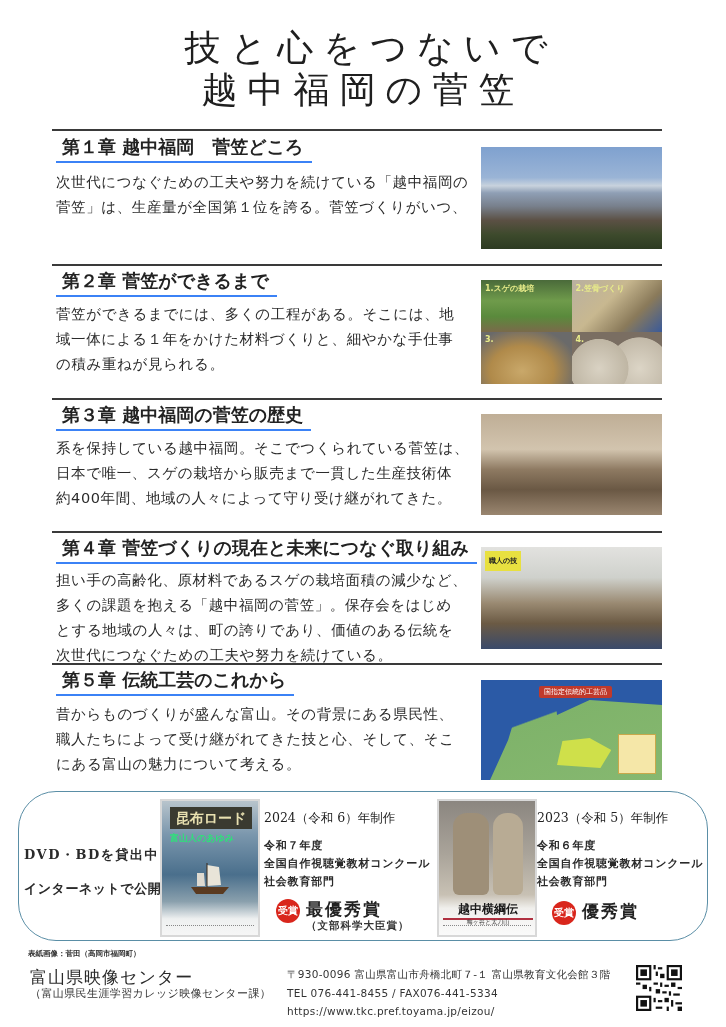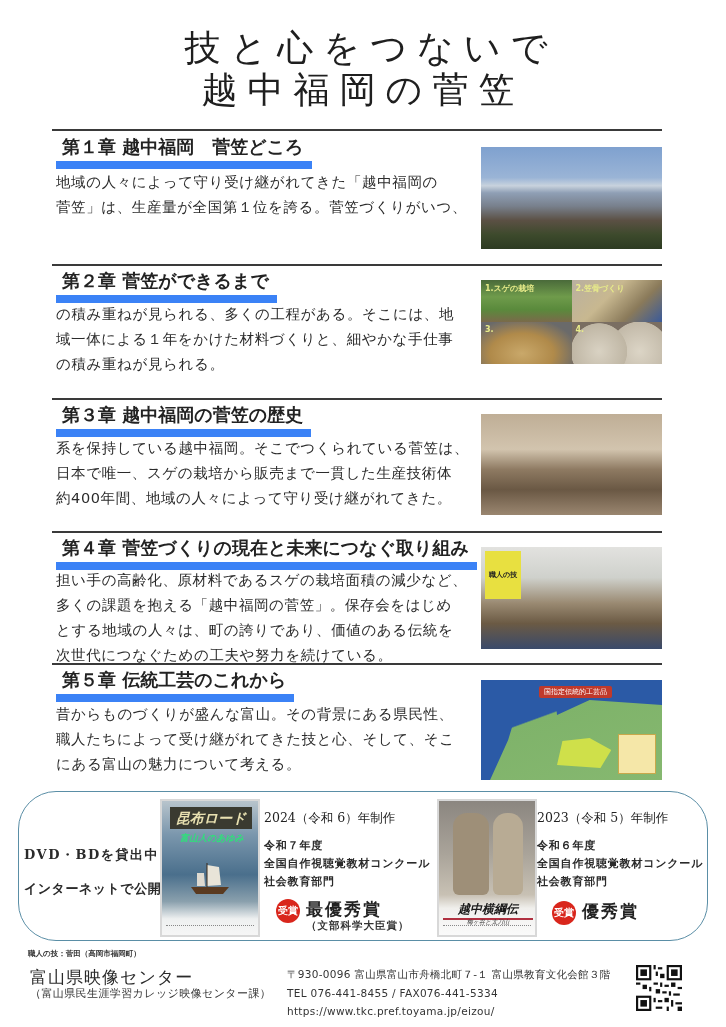--- a/index.html
+++ b/index.html
@@ -4,51 +4,51 @@
 <style>
   * { box-sizing: border-box; margin: 0; padding: 0; }
   html, body { width: 726px; height: 1027px; background: #ffffff; overflow: hidden; }
   body { position: relative; font-family: "DejaVu Sans", "Liberation Sans", sans-serif; color: #2a2a2a; }
 
   .title { position: absolute; left: 0; width: 726px; text-align: center; font-family: "DejaVu Serif", "Liberation Serif", serif; font-size: 36px; letter-spacing: 10px; color: #1f1f1f; line-height: 40px; font-weight: normal; }
   .title.l1 { top: 28px; padding-left: 16px; }
   .title.l2 { top: 70px; }
 
   .chapter-rule { position: absolute; left: 52px; width: 610px; height: 2px; background: #3a3a3a; }
-  .chapter-head { position: absolute; left: 56px; font-size: 18px; font-weight: bold; color: #222; line-height: 26px; padding: 0 8px 1px 6px; border-bottom: 8px solid #3b82f6; white-space: nowrap; }
+  .chapter-head { position: absolute; left: 56px; font-size: 18px; font-weight: bold; color: #222; line-height: 26px; padding: 0 8px 1px 6px; border-bottom: 2px solid #3b82f6; white-space: nowrap; }
   .chapter-body { position: absolute; left: 56px; width: 418px; font-size: 14.5px; line-height: 25px; color: #2b2b2b; letter-spacing: 0.6px; }
 
   .photo { position: absolute; left: 481px; width: 181px; overflow: hidden; }
 
   .ph1 { top: 147px; height: 102px; background: linear-gradient(180deg, #7fa1cf 0%, #9ab4d6 30%, #c8d2dd 38%, #8f9fb5 45%, #78808c 58%, #5b5044 72%, #3d4a2c 86%, #2d3b22 100%); }
-  .ph2 { top: 280px; height: 84px; background: #5a5a4a; }
+  .ph2 { top: 280px; height: 104px; background: #5a5a4a; }
   .ph2 .q { position: absolute; width: 50%; height: 50%; }
   .ph2 .q1 { left: 0; top: 0; background: linear-gradient(180deg, #4a6a3a 0%, #6f9b4b 40%, #5a8a3c 70%, #7a6a4a 100%); }
   .ph2 .q2 { left: 50%; top: 0; background: linear-gradient(135deg, #b9b0a0 0%, #c8b890 40%, #8a7a5a 70%, #3a5a9a 100%); }
   .ph2 .q3 { left: 0; top: 50%; background: radial-gradient(ellipse at 45% 75%, #c9a86a 0%, #b08a4a 45%, #6a6a6a 80%); }
   .ph2 .q4 { left: 50%; top: 50%; background: radial-gradient(circle at 30% 70%, #d9d2c3 0%, #bfb6a4 40%, transparent 41%), radial-gradient(circle at 75% 70%, #dcd5c6 0%, #c2b9a8 40%, transparent 41%), #7a6e62; }
   .ph2 .qlabel { position: absolute; left: 4px; top: 3px; font-size: 8px; color: #e8ec8a; font-weight: bold; }
   .ph3 { top: 414px; height: 101px; background: linear-gradient(180deg, #bfae96 0%, #d2c4ae 35%, #8e7a62 55%, #6a5844 75%, #9a8670 100%); }
   .ph4 { top: 547px; height: 102px; background: linear-gradient(180deg, #e2e2df 0%, #cfd1cc 30%, #9a8a72 55%, #6b5a44 75%, #3a4a6a 100%); }
-  .ph4 .badge { position: absolute; left: 4px; top: 4px; background: #e8e040; font-size: 7px; padding: 19px 4px; color: #222; font-weight: bold; }
+  .ph4 .badge { position: absolute; left: 4px; top: 4px; background: #e8e040; font-size: 7px; padding: 5px 4px; color: #222; font-weight: bold; }
   .ph5 { top: 680px; height: 100px; background: #2b5aa6; }
   .ph5 .land { position: absolute; left: 0; top: 0; width: 100%; height: 100%; background: linear-gradient(160deg, transparent 0%, transparent 35%, #7fb36a 36%, #86b870 100%); clip-path: polygon(25% 0, 40% 0, 42% 35%, 60% 20%, 100% 25%, 100% 100%, 5% 100%, 15% 60%); }
   .ph5 .pref { position: absolute; background: #cfe04a; left: 42%; top: 58%; width: 30%; height: 30%; clip-path: polygon(10% 10%, 60% 0, 100% 40%, 80% 100%, 0 90%); }
   .ph5 .maptitle { position: absolute; left: 32%; top: 6px; background: #c0392b; color: #fff; font-size: 7px; padding: 1px 5px; border-radius: 2px; }
   .ph5 .legend { position: absolute; right: 6px; bottom: 6px; width: 38px; height: 40px; background: #f5e7a8; border: 1px solid #c9a84a; }
 
   .award-box { position: absolute; left: 18px; top: 791px; width: 690px; height: 150px; border: 1.5px solid #5a8ea6; border-radius: 38px; }
   .avail { position: absolute; left: 24px; font-size: 13px; font-weight: bold; color: #2a2a2a; letter-spacing: 0.5px; font-family: "DejaVu Serif", serif; }
   .avail.a1 { top: 846px; letter-spacing: 1.5px; }
   .avail.a2 { top: 880px; }
 
-  .cover { position: absolute; top: 799px; width: 100px; height: 138px; border: 2px solid #d8d8d8; overflow: hidden; font-style: italic; }
+  .cover { position: absolute; top: 799px; width: 100px; height: 138px; border: 2px solid #d8d8d8; overflow: hidden; }
   .cover1 { left: 160px; background: linear-gradient(180deg, #b8c4cc 0%, #7b97ad 25%, #4a6f8c 55%, #8aa0ad 75%, #eef0f0 88%, #f6f6f6 100%); }
   .cover1 .ctitle { position: absolute; left: 8px; top: 6px; width: 82px; height: 22px; background: #3a3a30; color: #e8e0b0; font-size: 14px; font-weight: bold; text-align: center; line-height: 22px; font-family: "DejaVu Serif", serif; }
-  .cover1 .csub { position: absolute; left: 8px; top: 31px; width: 84px; color: #2fe07a; font-size: 9px; font-weight: bold; text-align: center; }
+  .cover1 .csub { position: absolute; left: 8px; top: 31px; width: 84px; color: #2fe07a; font-size: 9px; font-weight: bold; text-align: left; }
   .cover1 .ship { position: absolute; left: 25px; top: 60px; width: 46px; height: 36px; }
   .cover2 { left: 437px; background: linear-gradient(180deg, #8b8680 0%, #aaa49a 40%, #c8c1b4 70%, #f0efec 80%, #fafafa 100%); }
   .cover2 .ctitle { position: absolute; left: 4px; top: 100px; width: 90px; color: #1a1a1a; font-size: 12px; font-weight: bold; text-align: center; font-family: "DejaVu Serif", serif; border-bottom: 2px solid #b03040; }
   .cover2 .csub { position: absolute; left: 4px; top: 117px; width: 90px; color: #333; font-size: 6px; text-align: center; }
   .cover2 .fig { position: absolute; top: 12px; width: 30px; height: 82px; border-radius: 14px 14px 6px 6px; background: #9e8f78; }
   .cover2 .fig.f1 { left: 14px; width: 36px; }
   .cover2 .fig.f2 { left: 54px; background: #b8ab94; }
   .cover-footer { position: absolute; left: 4px; bottom: 4px; width: 88px; height: 6px; border-top: 1px dotted #888; }
 
   .aw-year { position: absolute; font-size: 12.5px; color: #222; font-family: "DejaVu Serif", serif; }
@@ -68,29 +68,29 @@
 </style>
 </head>
 <body>
 
 <h1 class="title l1">技と心をつないで</h1>
 <h1 class="title l2">越中福岡の菅笠</h1>
 
 <div class="chapter-rule" style="top:129px"></div>
 <div class="chapter-head" style="top:134px">第１章 越中福岡　菅笠どころ</div>
 <div class="chapter-body" style="top:170px">
-  <div>地域の人々によって守り受け継がれてきた「越中福岡の</div>
+  <div>次世代につなぐための工夫や努力を続けている「越中福岡の</div>
   <div>菅笠」は、生産量が全国第１位を誇る。菅笠づくりがいつ、</div>
 </div>
 <div class="photo ph1"></div>
 
 <div class="chapter-rule" style="top:264px"></div>
 <div class="chapter-head" style="top:268px">第２章 菅笠ができるまで</div>
 <div class="chapter-body" style="top:302px">
-  <div>の積み重ねが見られる、多くの工程がある。そこには、地</div>
+  <div>菅笠ができるまでには、多くの工程がある。そこには、地</div>
   <div>域一体による１年をかけた材料づくりと、細やかな手仕事</div>
   <div>の積み重ねが見られる。</div>
 </div>
 <div class="photo ph2">
   <div class="q q1">
       <span class="qlabel">1.スゲの栽培</span>
     </div>
   <div class="q q2">
       <span class="qlabel">2.笠骨づくり</span>
     </div>
@@ -167,21 +167,21 @@
   <div class="csub">梅ヶ谷と太刀山</div>
   <div class="cover-footer"></div>
 </div>
 <div class="aw-year" style="left:537px; top:810px">2023（令和 5）年制作</div>
 <div class="aw-line" style="left:537px; top:837px">令和６年度</div>
 <div class="aw-line" style="left:537px; top:855px">全国自作視聴覚教材コンクール</div>
 <div class="aw-line" style="left:537px; top:873px">社会教育部門</div>
 <div class="prize-badge" style="left:552px; top:901px">受賞</div>
 <div class="prize-name" style="left:582px; top:900px">優秀賞</div>
 
-<div class="credit">職人の技：菅田（高岡市福岡町）</div>
+<div class="credit">表紙画像：菅田（高岡市福岡町）</div>
 <div class="org-name">富山県映像センター</div>
 <div class="org-sub">（富山県民生涯学習カレッジ映像センター課）</div>
 <div class="contact c1">〒930-0096 富山県富山市舟橋北町７-１ 富山県教育文化会館３階</div>
 <div class="contact c2">TEL 076-441-8455 / FAX076-441-5334</div>
 <div class="contact c3">https://www.tkc.pref.toyama.jp/eizou/</div>
 
 <svg class="qr" viewBox="0 0 21 21">
   <rect width="21" height="21" fill="#fff"></rect>
   <g fill="#111">
     <rect x="0" y="0" width="7" height="7"></rect>

